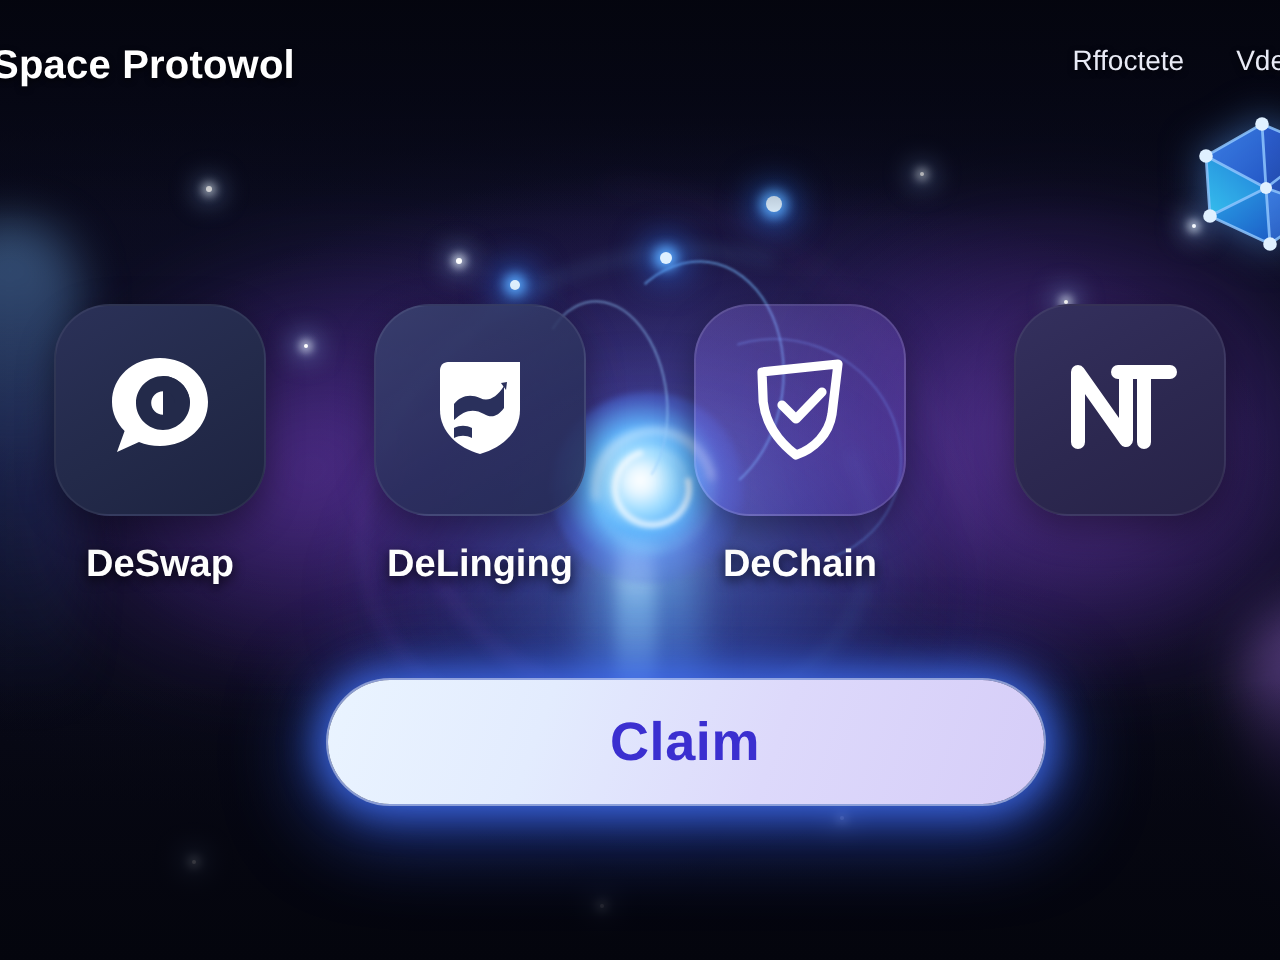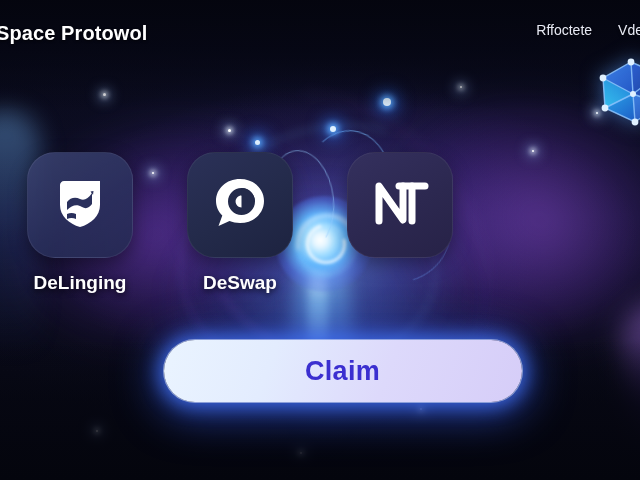--- a/index.html
+++ b/index.html
@@ -401,46 +401,57 @@
             <circle cx="20" cy="26" r="3.4"></circle>
           <circle cx="50" cy="42" r="3"></circle>
         </g>
       </g>
     </svg>
   </div>
 
   <div class="tiles">
 
     <div class="tile-cell">
+      <div class="tile tile-deswap">
+        <span>
+          <svg width="58" height="58" viewBox="0 0 58 58" fill="none">
+            <path d="M29 5 C42.8 5 53 14.7 53 27 C53 39.3 42.8 49 29 49 C25.2 49 21.6 48.3 18.5 47 L7.5 52 L11.3 41.5 C7.4 37.6 5 32.6 5 27 C5 14.7 15.2 5 29 5 Z" fill="#ffffff"></path>
+            <path d="M30.5 14 C37.9 14 44 20.1 44 27.5 C44 34.9 37.9 41 30.5 41 C23.1 41 17 34.9 17 27.5 C17 20.1 23.1 14 30.5 14 Z M30.5 21.6 C27.3 21.6 24.6 24.3 24.6 27.5 C24.6 30.7 27.3 33.4 30.5 33.4 C32.6 33.4 34.4 32.3 35.4 30.6 L41.9 30.6 C40.6 36.2 36 40 30.5 40" fill="#232a4a"></path>
+            <path d="M30.5 14 C37.9 14 44 20.1 44 27.5 L36.4 27.5 C36.4 24.3 33.7 21.6 30.5 21.6 Z" fill="#232a4a"></path>
+          </svg>
+        </span>
+      </div>
+      <div class="tile-label">DeSwap</div>
+    </div>
+
+    <div class="tile-cell">
       <div class="tile tile-delinging">
         <span>
           <svg width="56" height="58" viewBox="0 0 56 58" fill="none">
             <path d="M8 11 C8 8.8 9.8 7 12 7 L48 7 L48 31 C48 42 39 50 28 53 C17 50 8 42 8 31 Z" fill="#ffffff"></path>
             <path d="M15 36 C20 31 25 30 30 33 C34 35.3 37 34 40 30 L40 19 C36 25 32 27 28 25 C23 22.6 18 24 15 28 Z" fill="#2a305c"></path>
             <path d="M38.5 17.5 L41.5 17 L41 21 Z" fill="#2a305c"></path>
             <path d="M15 40 C18 38.5 21 38.5 24 40 L24 45 C21 43.5 18 43.5 15 45 Z" fill="#2a305c"></path>
           </svg>
         </span>
       </div>
       <div class="tile-label">DeLinging</div>
     </div>
 
     <div class="tile-cell">
-      <div class="tile tile-deswap">
+      <div class="tile tile-dechain">
         <span>
           <svg width="58" height="58" viewBox="0 0 58 58" fill="none">
-            <path d="M29 5 C42.8 5 53 14.7 53 27 C53 39.3 42.8 49 29 49 C25.2 49 21.6 48.3 18.5 47 L7.5 52 L11.3 41.5 C7.4 37.6 5 32.6 5 27 C5 14.7 15.2 5 29 5 Z" fill="#ffffff"></path>
-            <path d="M30.5 14 C37.9 14 44 20.1 44 27.5 C44 34.9 37.9 41 30.5 41 C23.1 41 17 34.9 17 27.5 C17 20.1 23.1 14 30.5 14 Z M30.5 21.6 C27.3 21.6 24.6 24.3 24.6 27.5 C24.6 30.7 27.3 33.4 30.5 33.4 C32.6 33.4 34.4 32.3 35.4 30.6 L41.9 30.6 C40.6 36.2 36 40 30.5 40" fill="#232a4a"></path>
-            <path d="M30.5 14 C37.9 14 44 20.1 44 27.5 L36.4 27.5 C36.4 24.3 33.7 21.6 30.5 21.6 Z" fill="#232a4a"></path>
+            <path d="M10 12 L48 8 L45 33 C43.5 43 36 50.5 27 53.5 C18.5 47 12 38 10.6 27 Z" stroke="#ffffff" stroke-width="4.6" stroke-linejoin="round" fill="none"></path>
+            <path d="M20 28.5 L27 35.5 L40 22" stroke="#ffffff" stroke-width="4.6" stroke-linecap="round" stroke-linejoin="round" fill="none"></path>
           </svg>
         </span>
       </div>
-      <div class="tile-label">DeSwap</div>
+      <div class="tile-label">DeChain</div>
     </div>
-
 
     <div class="tile-cell">
       <div class="tile tile-morketoc">
         <span>
           <svg width="62" height="56" viewBox="0 0 62 56" fill="none">
             <g stroke="#ffffff" stroke-width="7" stroke-linecap="round" stroke-linejoin="round" fill="none">
               <path d="M10 46 L10 11 L34 45 L34 11"></path>
               <path d="M30 11 L56 11"></path>
               <path d="M43 11 L43 46"></path>
             </g>

